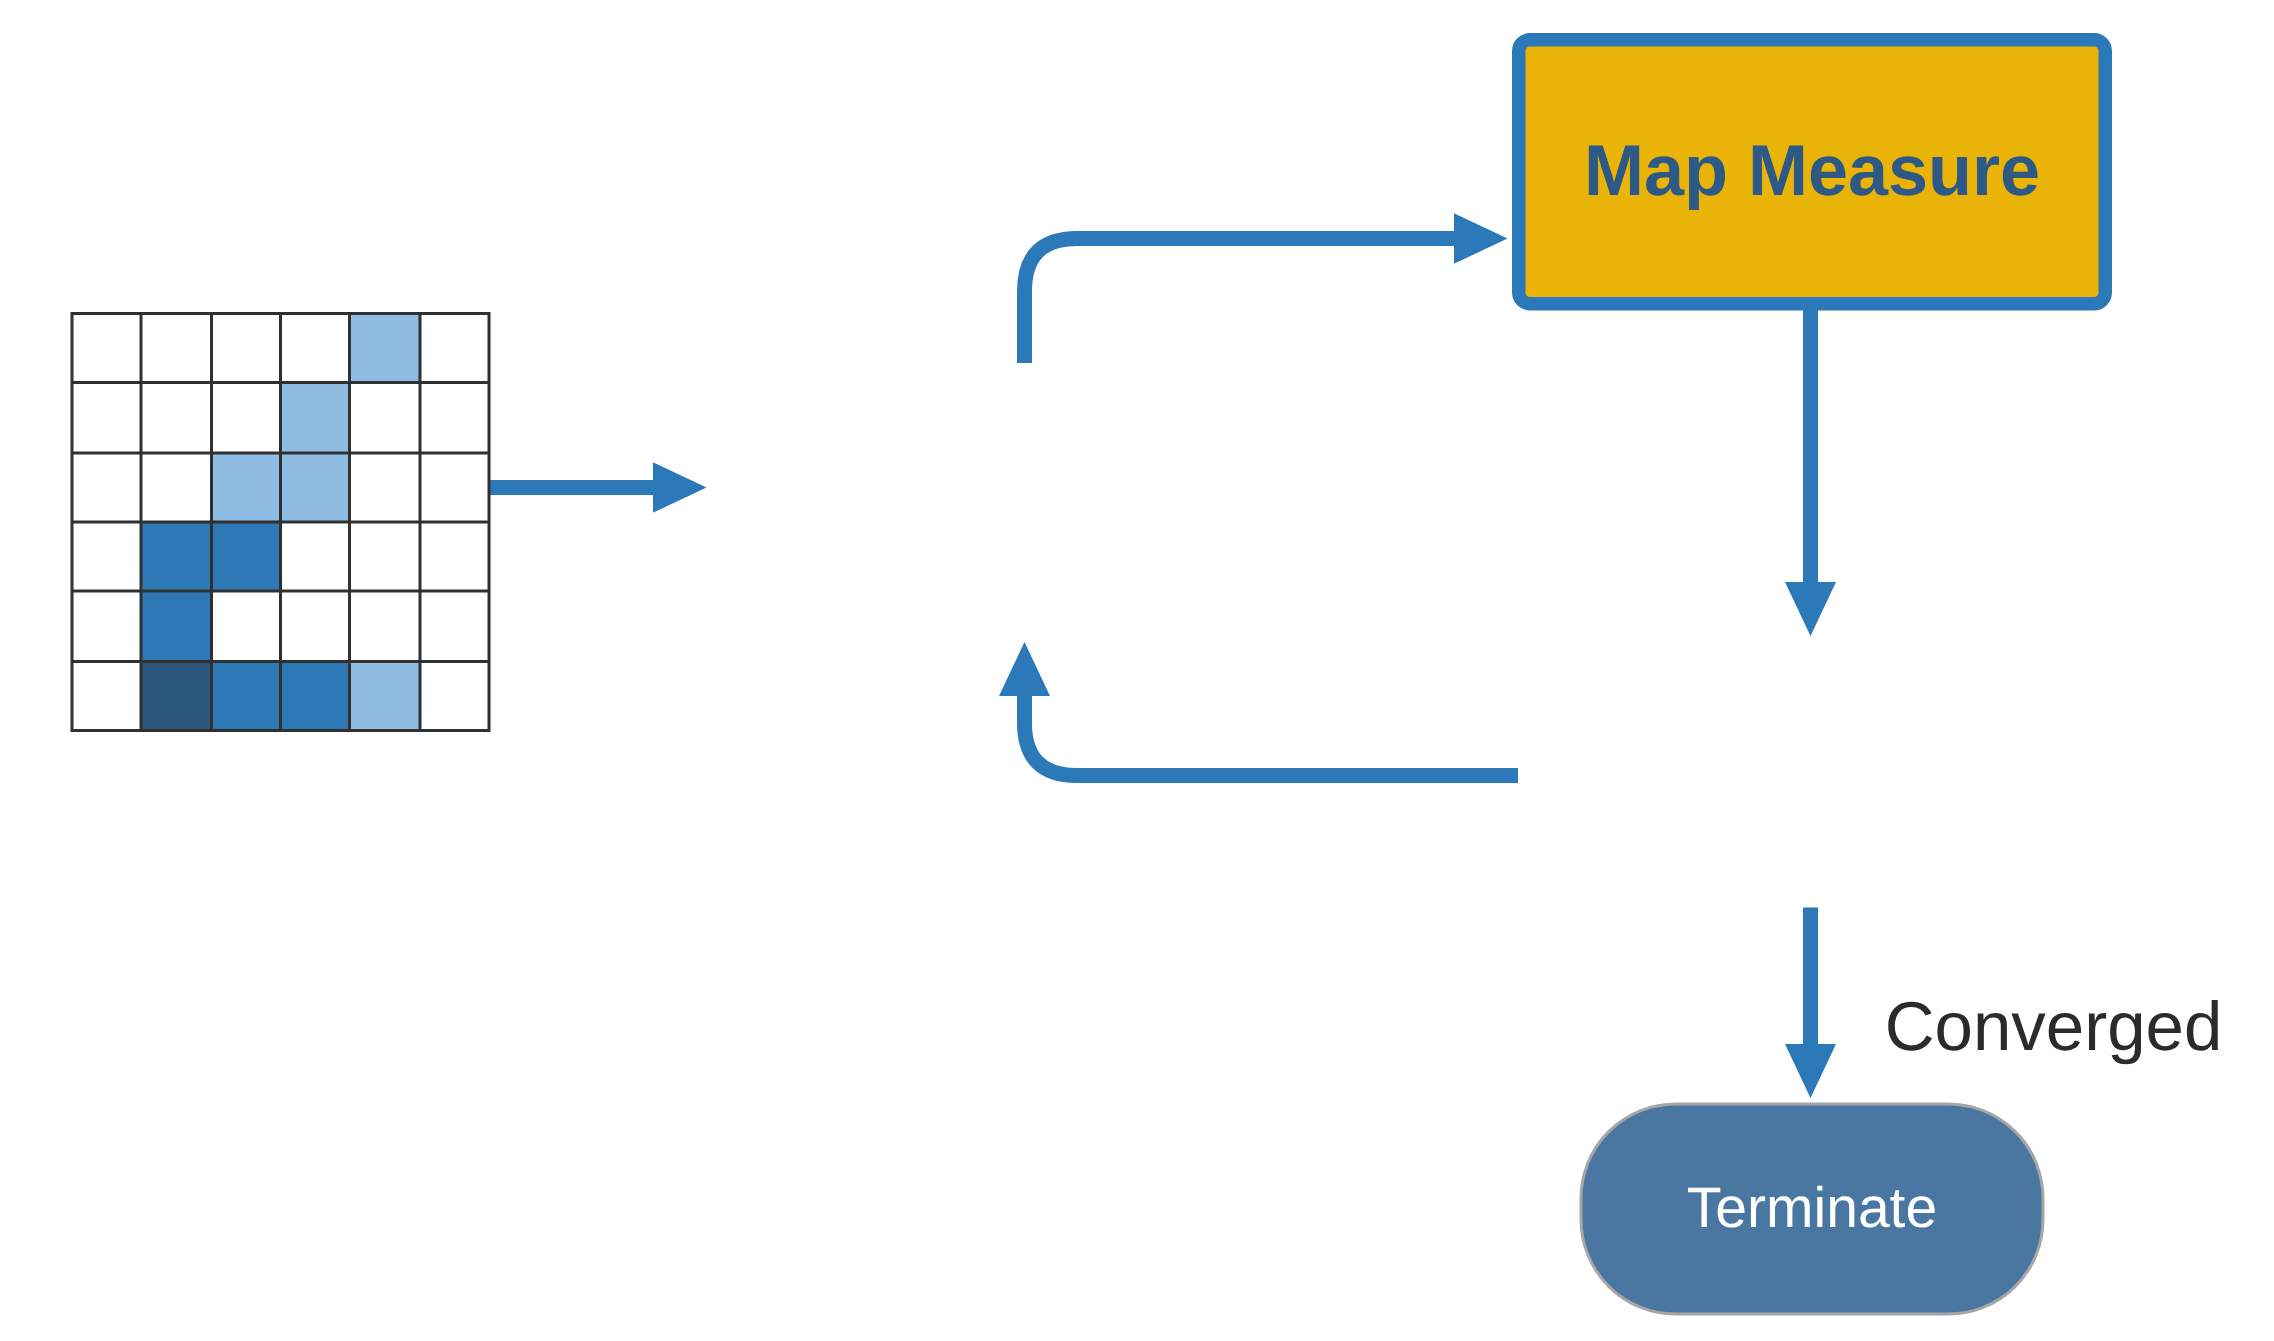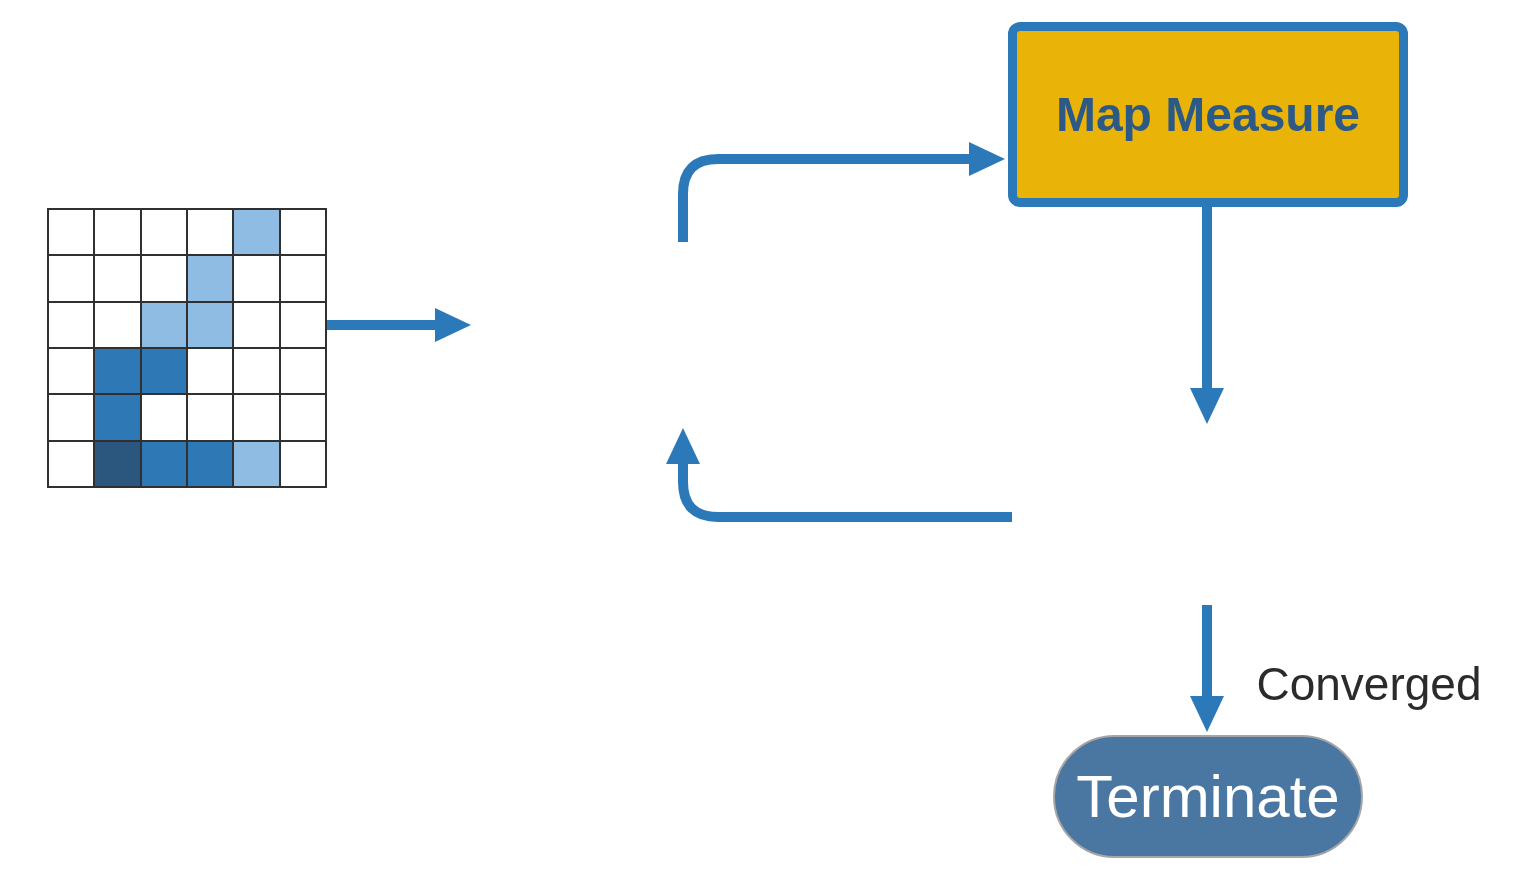--- a/index.html
+++ b/index.html
@@ -23,27 +23,27 @@
     display:flex;align-items:center;justify-content:center;
     color:var(--box-text);
     font-weight:bold;
     box-sizing:border-box;
   }
   .node-transform{left:480px;top:240px;width:403px;height:185px;font-size:50px;}
   .node-map-measure{left:1008px;top:22px;width:400px;height:185px;font-size:48px;}
   .node-optimizer{left:1010px;top:427px;width:396px;height:180px;font-size:48px;}
   .node-terminate{
     position:absolute;
-    left:1053px;top:735px;width:310px;height:123px;
+    left:1053px;top:735px;width:310px;height:142px;
     background:var(--terminate-fill);
     border:2px solid var(--terminate-rim);
     border-radius:64px;
     display:flex;align-items:center;justify-content:center;
     color:var(--terminate-text);
-    font-size:60px;font-weight:normal;
+    font-size:38px;font-weight:normal;
     box-sizing:border-box;
   }
 
   .grid{
     position:absolute;left:47px;top:208px;width:280px;height:280px;
     display:grid;
     grid-template-columns:repeat(6,1fr);
     grid-template-rows:repeat(6,1fr);
     background:var(--grid-line);
     gap:2px;padding:2px;

